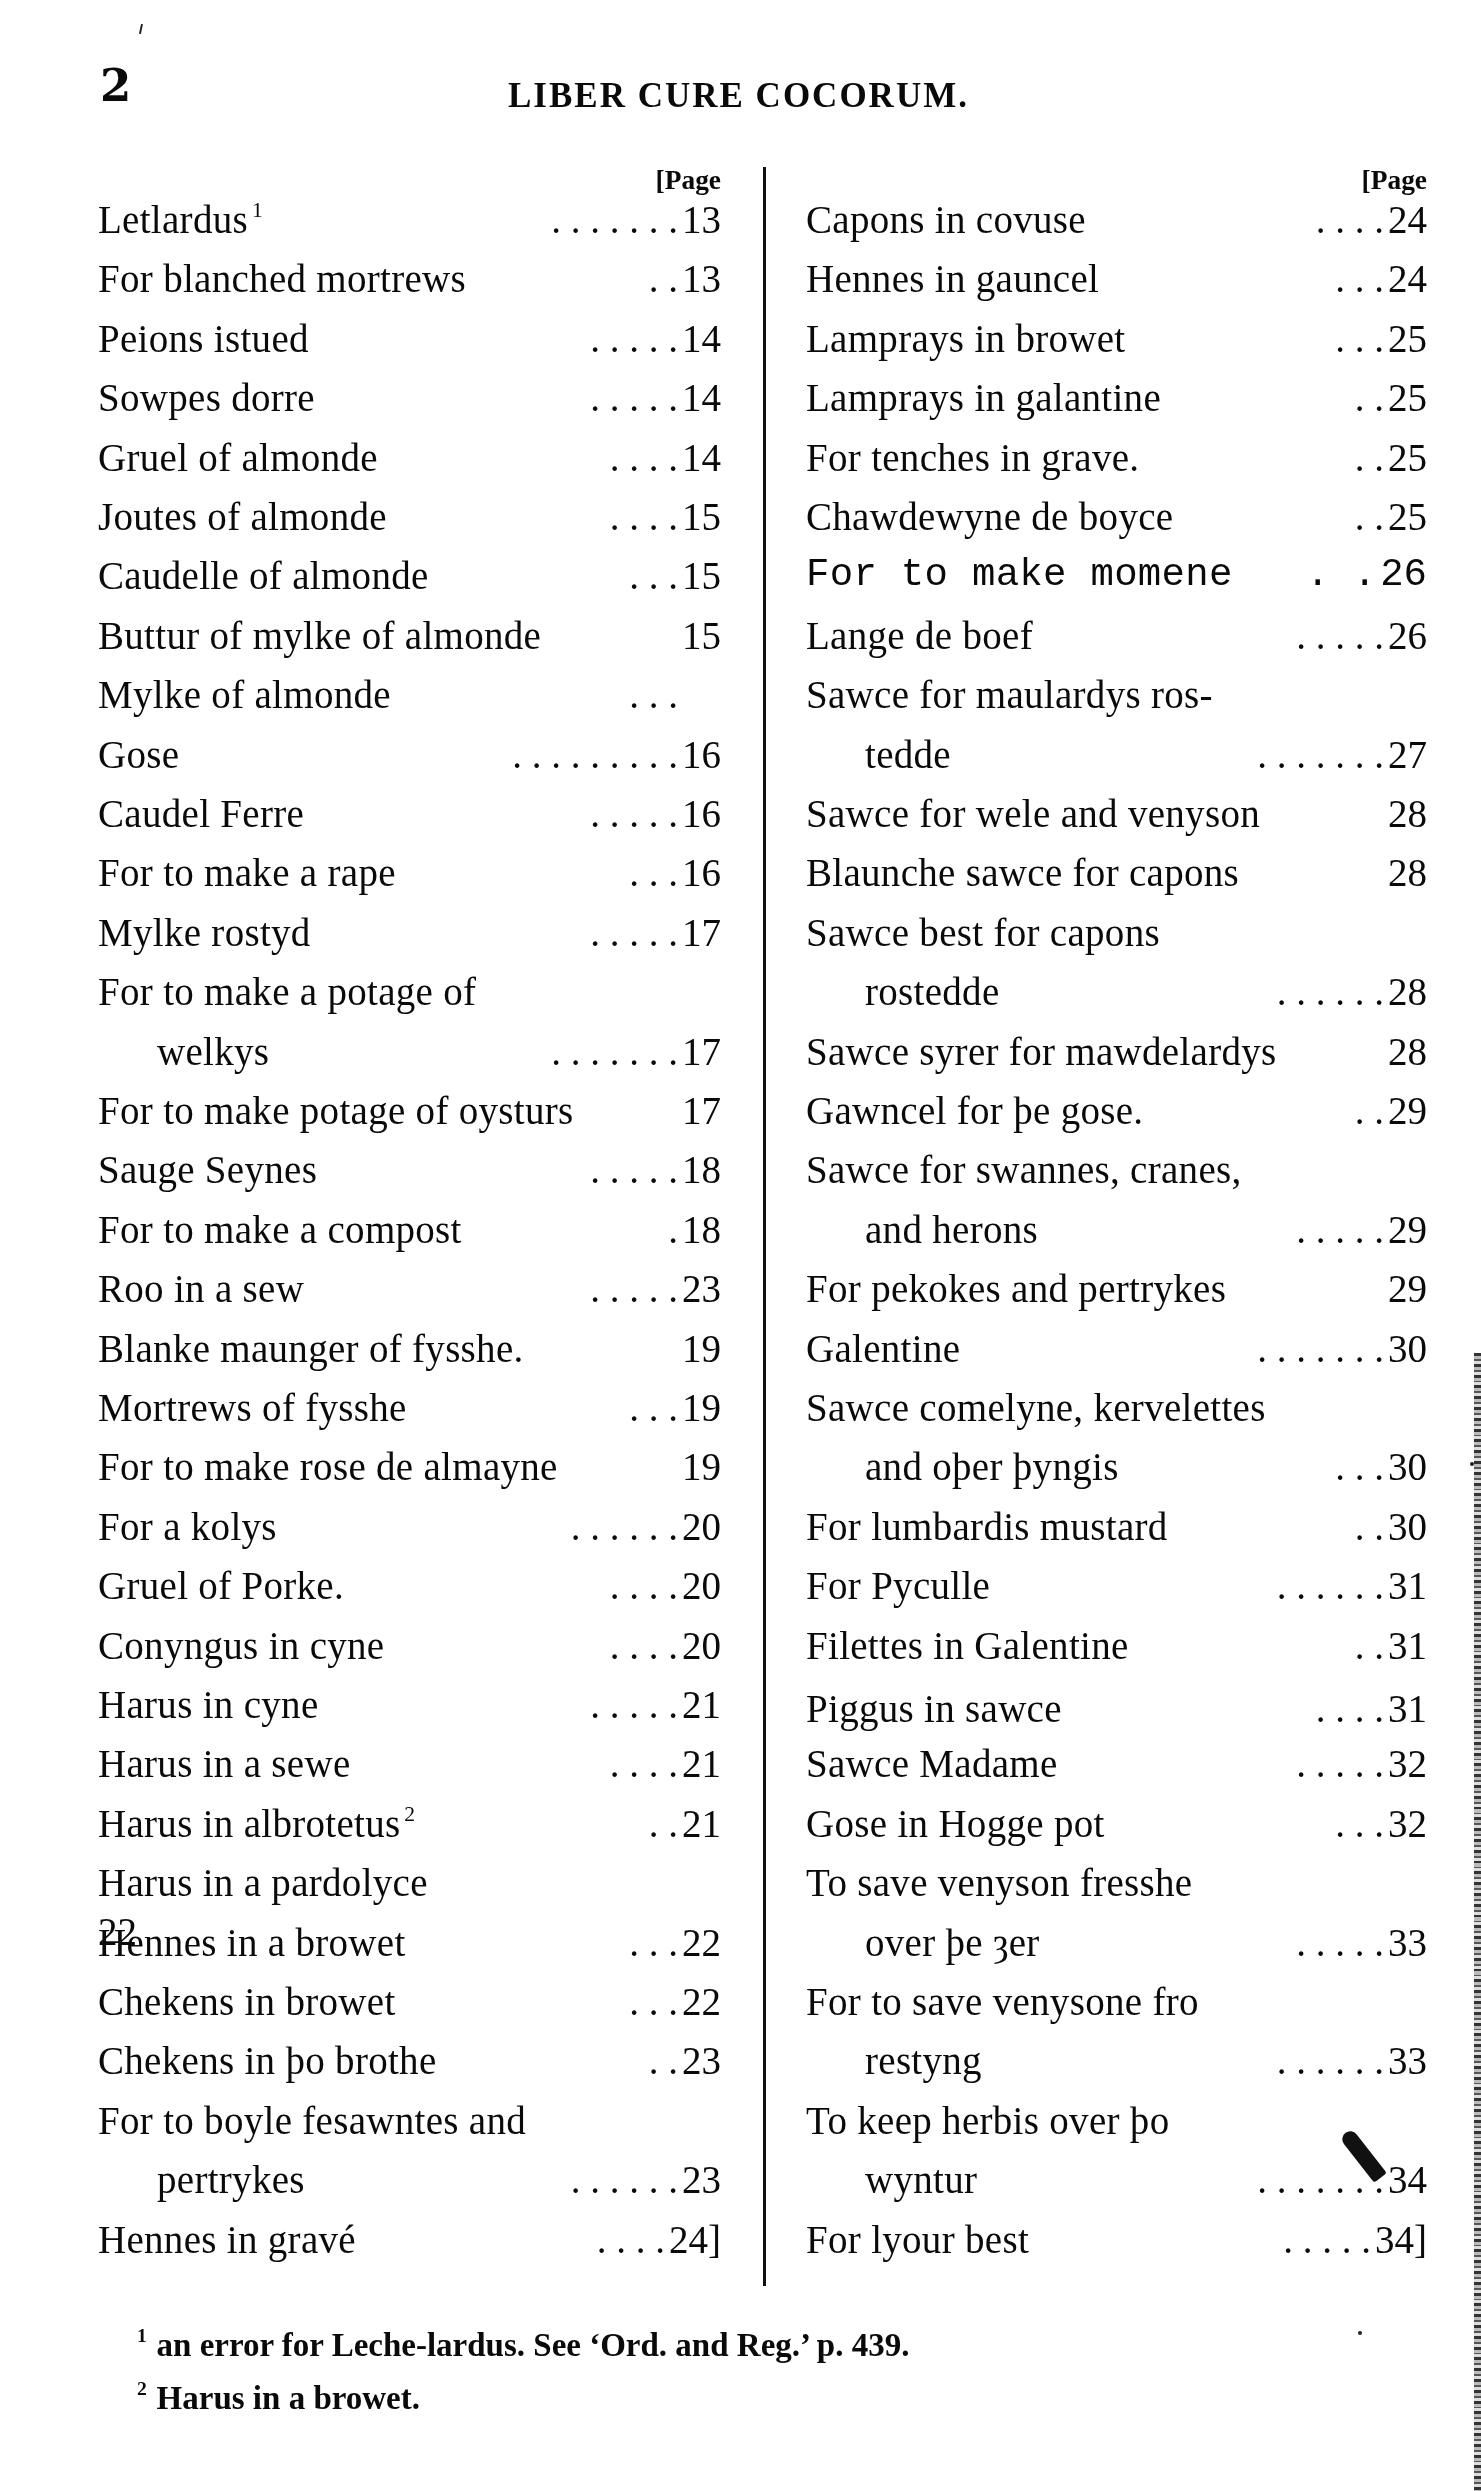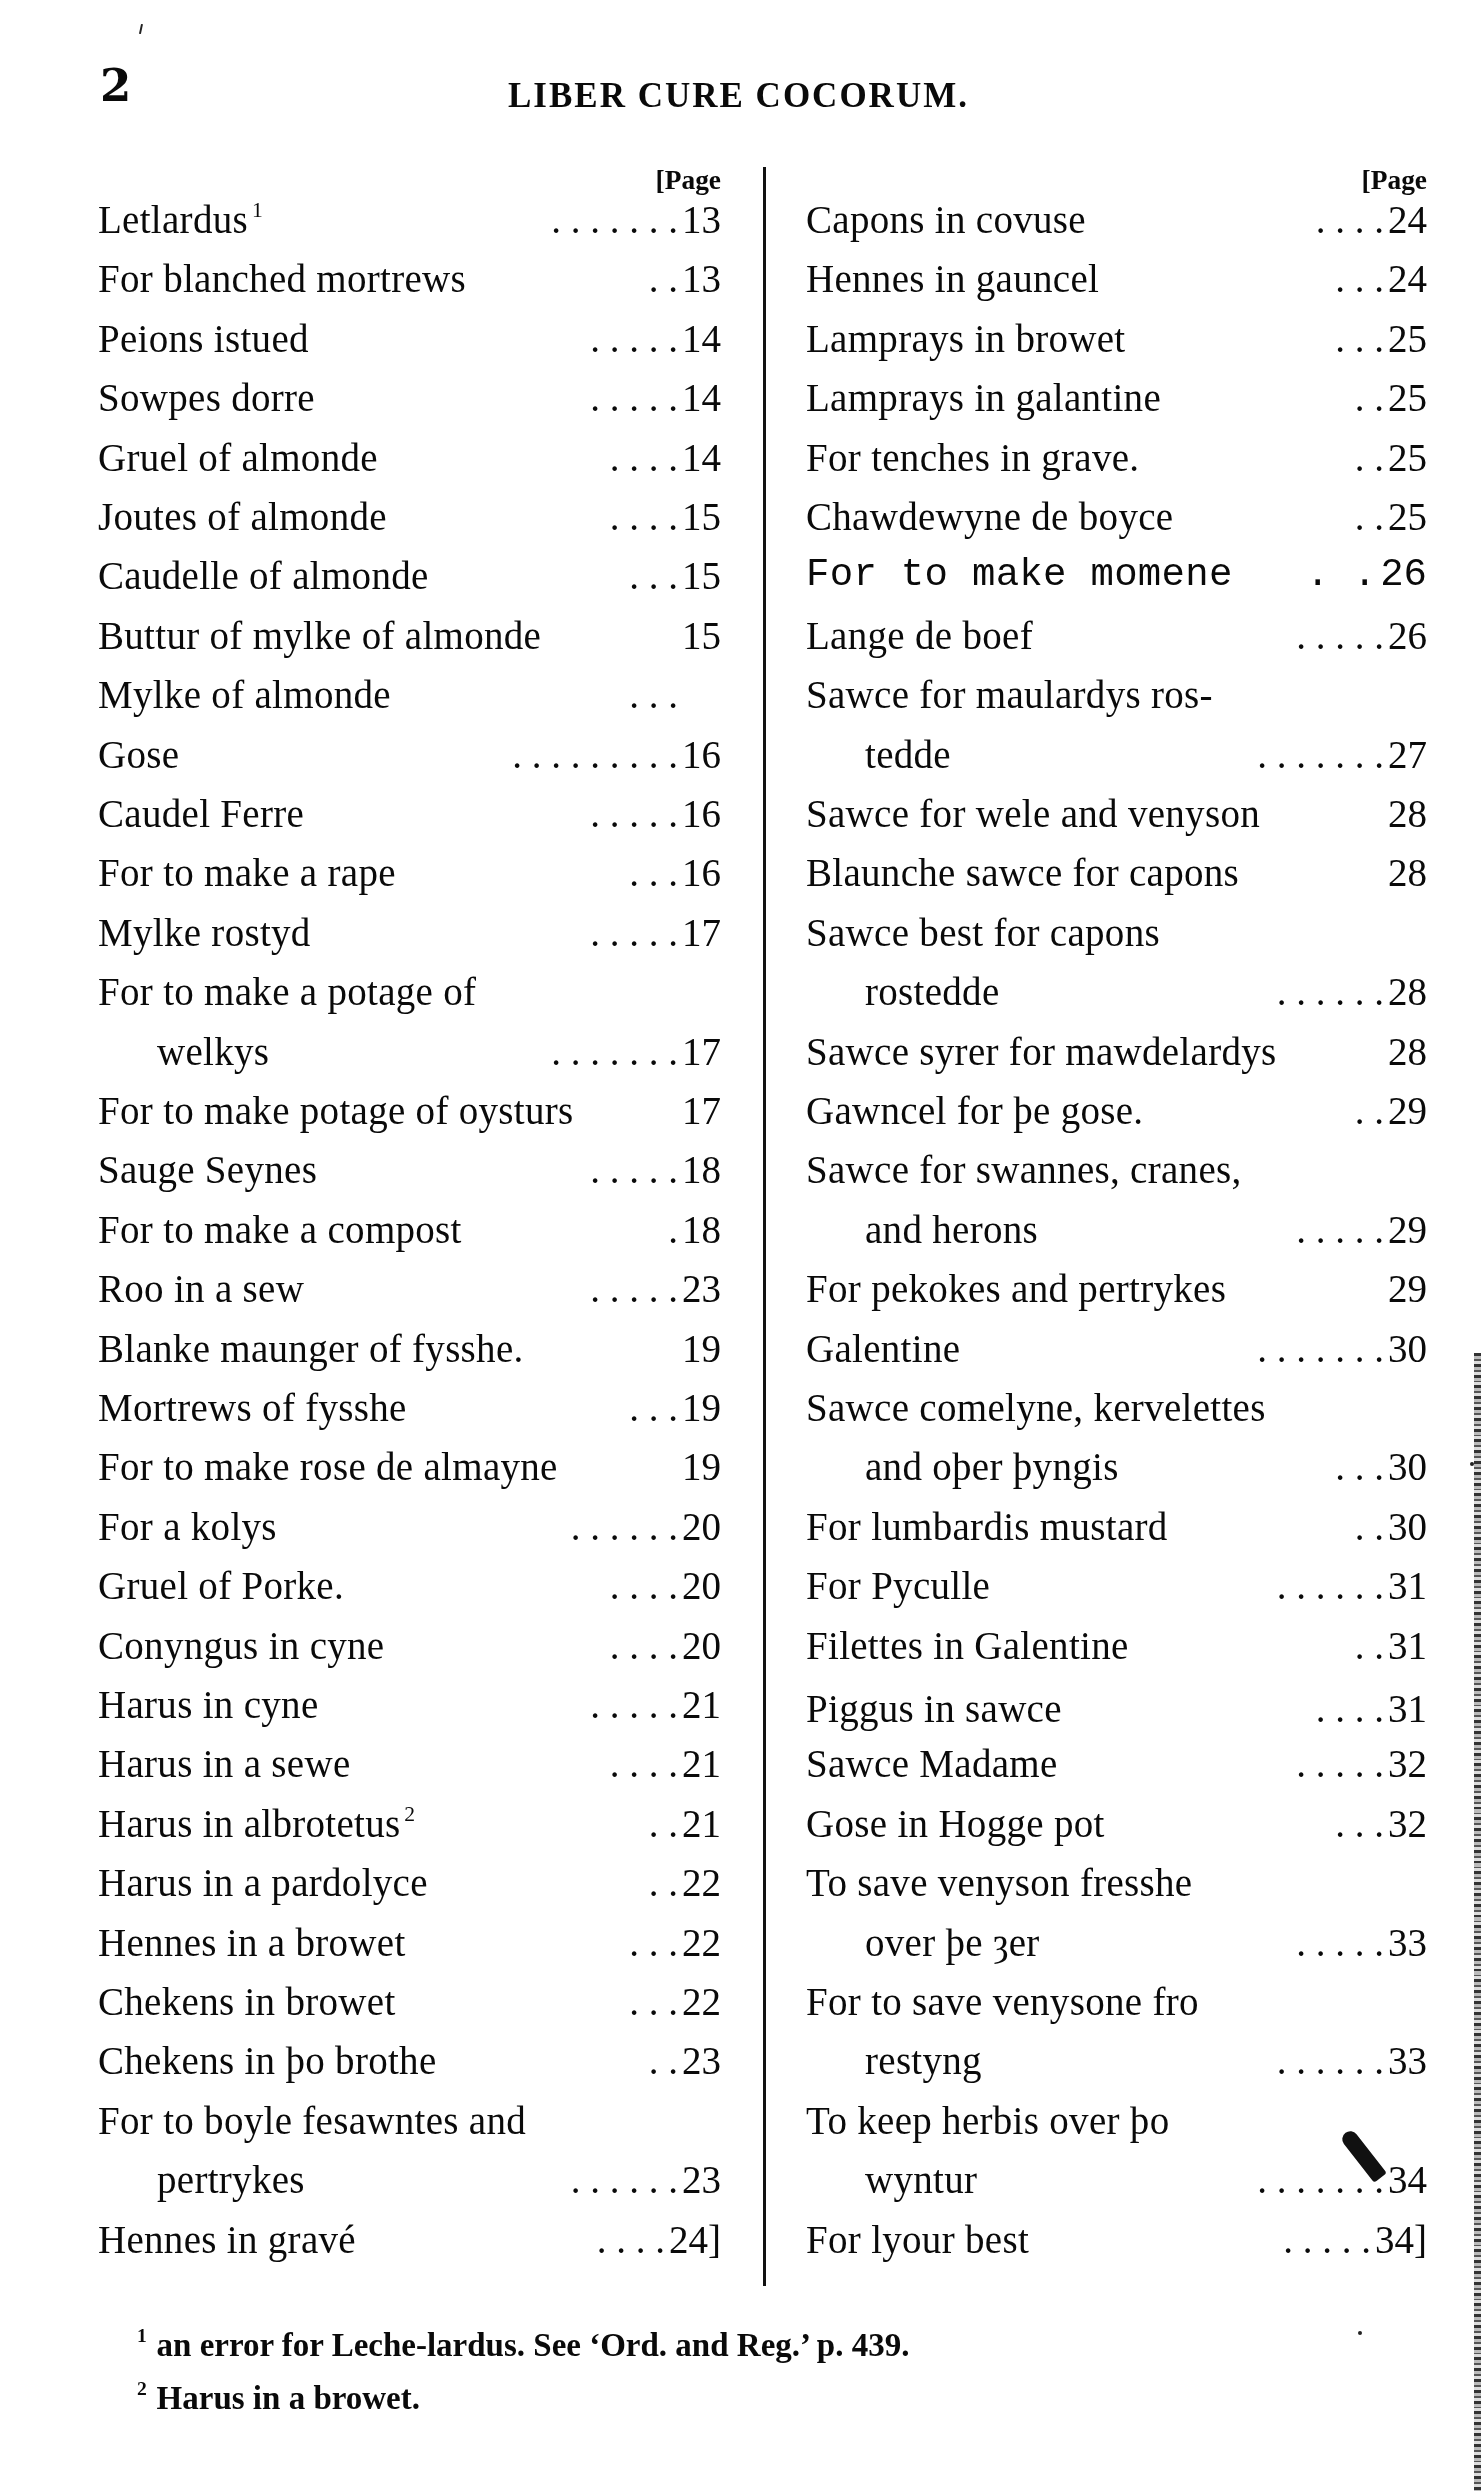--- a/index.html
+++ b/index.html
@@ -210,21 +210,21 @@
         <span class="entry">Harus in a sewe</span>
         <span class="dots">. . . .</span>
         <span class="pg">21</span>
       </div>
       <div class="row" style="top: 1799px;">
         <span class="entry">Harus in albrotetus</span>
         <span class="sup">2</span>
         <span class="dots">. .</span>
         <span class="pg">21</span>
       </div>
-      <div class="row" style="top: 1858px;">
+      <div class="row" style="top: 1858px; flex-direction: column;">
         <span class="entry">Harus in a pardolyce</span>
         <span class="dots">. .</span>
         <span class="pg">22</span>
       </div>
       <div class="row" style="top: 1918px;">
         <span class="entry">Hennes in a browet</span>
         <span class="dots">. . .</span>
         <span class="pg">22</span>
       </div>
       <div class="row" style="top: 1977px;">

